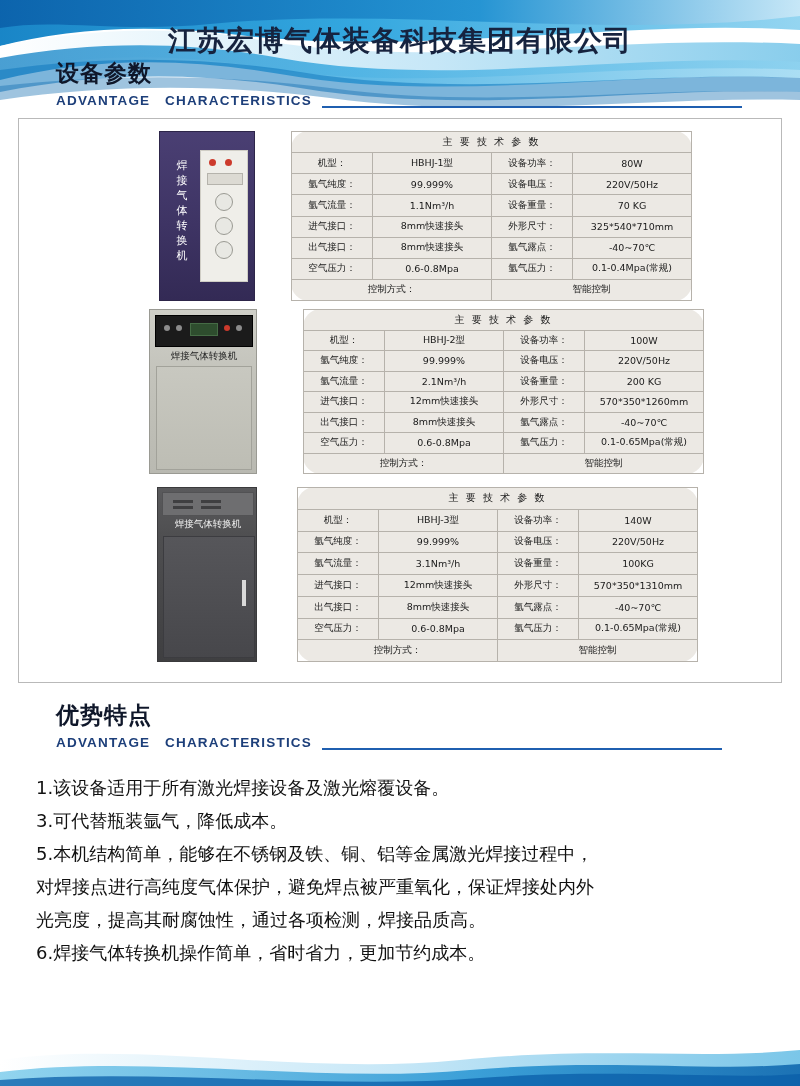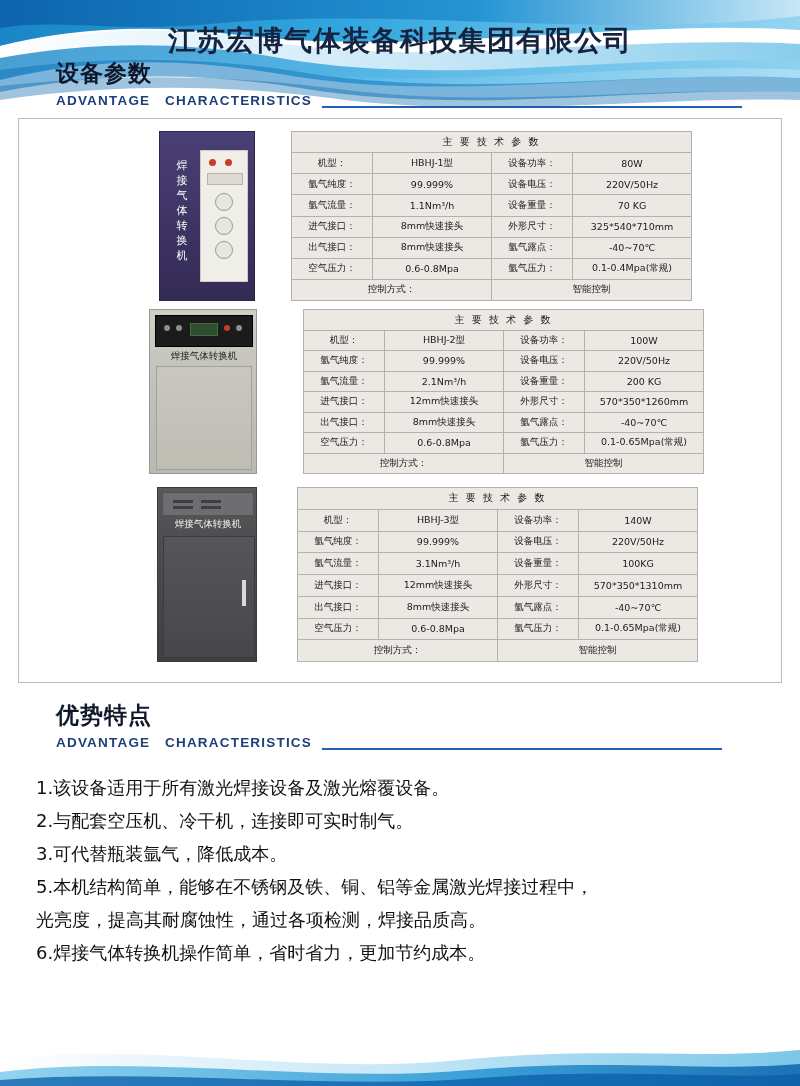--- a/index.html
+++ b/index.html
@@ -193,20 +193,21 @@
     background: #d9d9d9;
   }
 
   
   table.spec {
     border-collapse: collapse;
     font-family: "DejaVu Sans", "Liberation Sans", sans-serif;
     font-size: 9.5px;
     color: #1a1a1a;
     background: #ece9e4;
+    border-radius: 18px;
   }
   table.spec td {
     border: 1px solid #b6b2ab;
     height: 18px;
     padding: 0 4px;
     text-align: center;
     white-space: nowrap;
   }
   table.spec td.hdr {
     letter-spacing: 2px;
@@ -490,23 +491,23 @@
   <div class="sect-head" style="top:0;left:56px;position:absolute;">
     <div class="cn">优势特点</div>
     <div class="en-row">
       <div class="en">ADVANTAGE CHARACTERISTICS</div>
       <div class="rule" style="width:400px;"></div>
     </div>
   </div>
 
   <ul class="adv-list">
     <li>1.该设备适用于所有激光焊接设备及激光熔覆设备。</li>
-    <li>2.与配套空压机、冷干机，连接即可实时制气。</li>
     <li>3.可代替瓶装氩气，降低成本。</li>
     <li>5.本机结构简单，能够在不锈钢及铁、铜、铝等金属激光焊接过程中，</li>
+    <li>对焊接点进行高纯度气体保护，避免焊点被严重氧化，保证焊接处内外</li>
     <li>光亮度，提高其耐腐蚀性，通过各项检测，焊接品质高。</li>
     <li>6.焊接气体转换机操作简单，省时省力，更加节约成本。</li>
   </ul>
 </div>
 
 <div class="footer">
   <svg width="800" height="56">
     <defs>
       <linearGradient id="f1" x1="0" y1="0" x2="1" y2="0">
         <stop offset="0%" stop-color="#ffffff"></stop>

